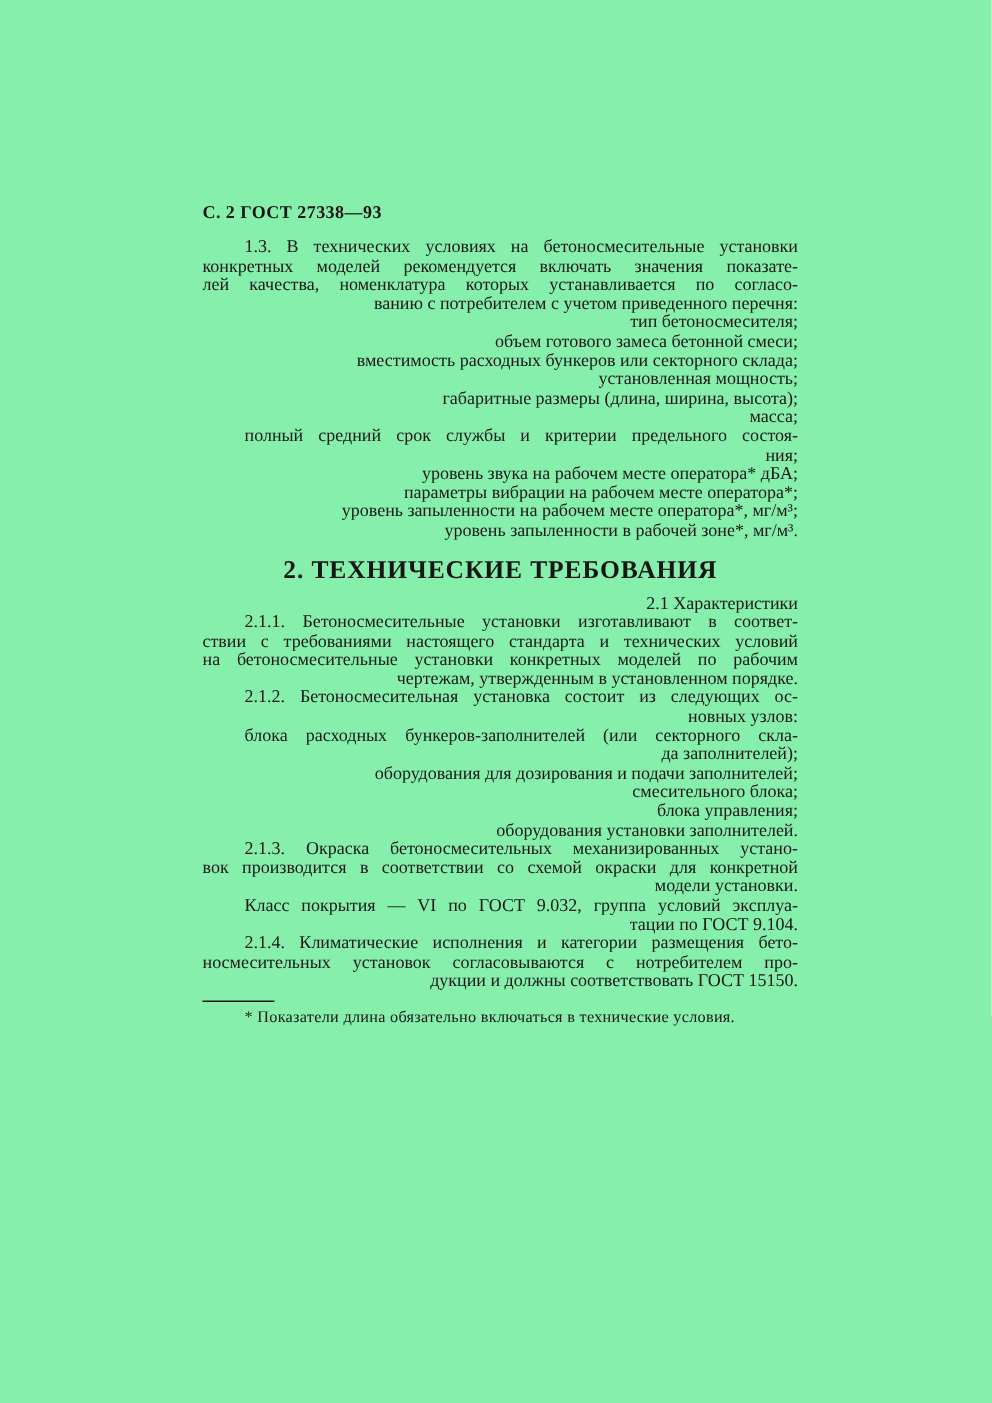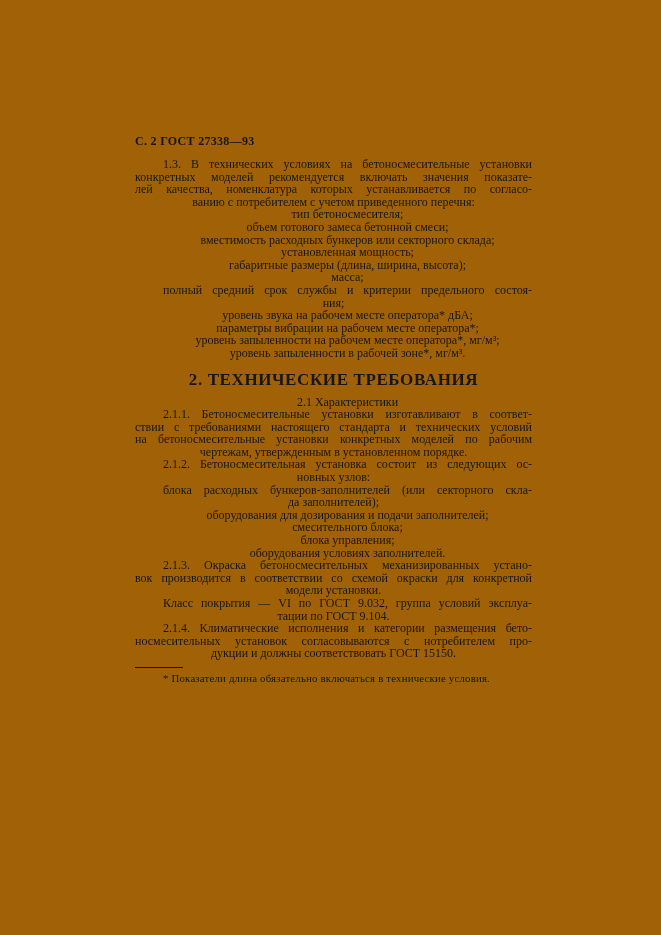--- a/index.html
+++ b/index.html
@@ -1,21 +1,21 @@
 <!DOCTYPE html>
 <html><head>
 <meta charset="utf-8">
 <style>
   html, body { margin: 0; padding: 0; background: #e8e8e8; }
   .page {
     position: relative;
     width: 661px;
     height: 935px;
     margin: 0 auto;
-    background: #a16207;
+    background: #86efac;
     color: #161616;
     font-family: "Liberation Serif", "DejaVu Serif", serif;
     overflow: hidden;
   }
   .content {
     position: absolute;
     left: 135px;
     top: 134px;
     width: 397px;
   }
@@ -23,21 +23,21 @@
     font-size: 12px;
     font-weight: bold;
     letter-spacing: 0.3px;
     margin-bottom: 9px;
     white-space: nowrap;
   }
   .doc-body { width: 100%; }
   .line {
     font-size: 12px;
     line-height: 12.6px;
-    text-align: center;
+    text-align: right;
     white-space: normal;
   }
   .line.ind { text-indent: 28px; }
   .line.str {
     text-align: justify;
     text-align-last: justify;
   }
   .heading {
     font-size: 17px;
     font-weight: bold;
@@ -90,21 +90,21 @@
         <div class="line str">ствии с требованиями настоящего стандарта и технических условий</div>
         <div class="line str">на бетоносмесительные установки конкретных моделей по рабочим</div>
         <div class="line">чертежам, утвержденным в установленном порядке.</div>
         <div class="line ind str">2.1.2. Бетоносмесительная установка состоит из следующих ос-</div>
         <div class="line">новных узлов:</div>
         <div class="line ind str">блока расходных бункеров-заполнителей (или секторного скла-</div>
         <div class="line">да заполнителей);</div>
         <div class="line ind">оборудования для дозирования и подачи заполнителей;</div>
         <div class="line ind">смесительного блока;</div>
         <div class="line ind">блока управления;</div>
-        <div class="line ind">оборудования условиях заполнителей.</div>
+        <div class="line ind">оборудования установки заполнителей.</div>
         <div class="line ind str">2.1.3. Окраска бетоносмесительных механизированных устано-</div>
         <div class="line str">вок производится в соответствии со схемой окраски для конкретной</div>
         <div class="line">модели установки.</div>
         <div class="line ind str">Класс покрытия — VI по ГОСТ 9.032, группа условий эксплуа-</div>
         <div class="line">тации по ГОСТ 9.104.</div>
         <div class="line ind str">2.1.4. Климатические исполнения и категории размещения бето-</div>
         <div class="line str">носмесительных установок согласовываются с нотребителем про-</div>
         <div class="line">дукции и должны соответствовать ГОСТ 15150.</div>
         <div class="footnote-rule"></div>
         <div class="footnote-text">* Показатели длина обязательно включаться в технические условия.</div>

